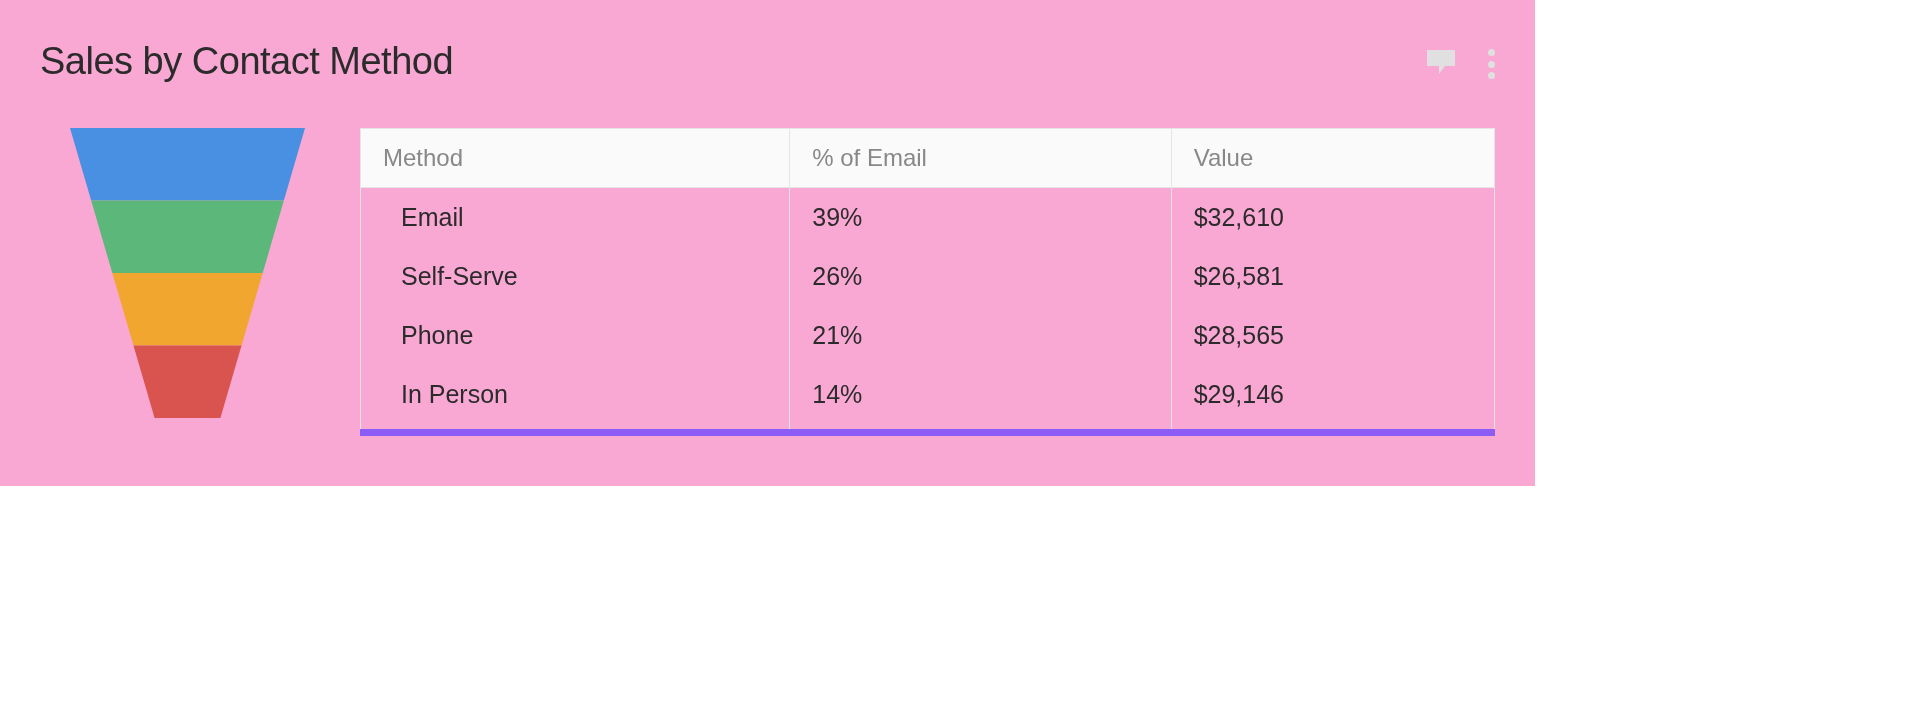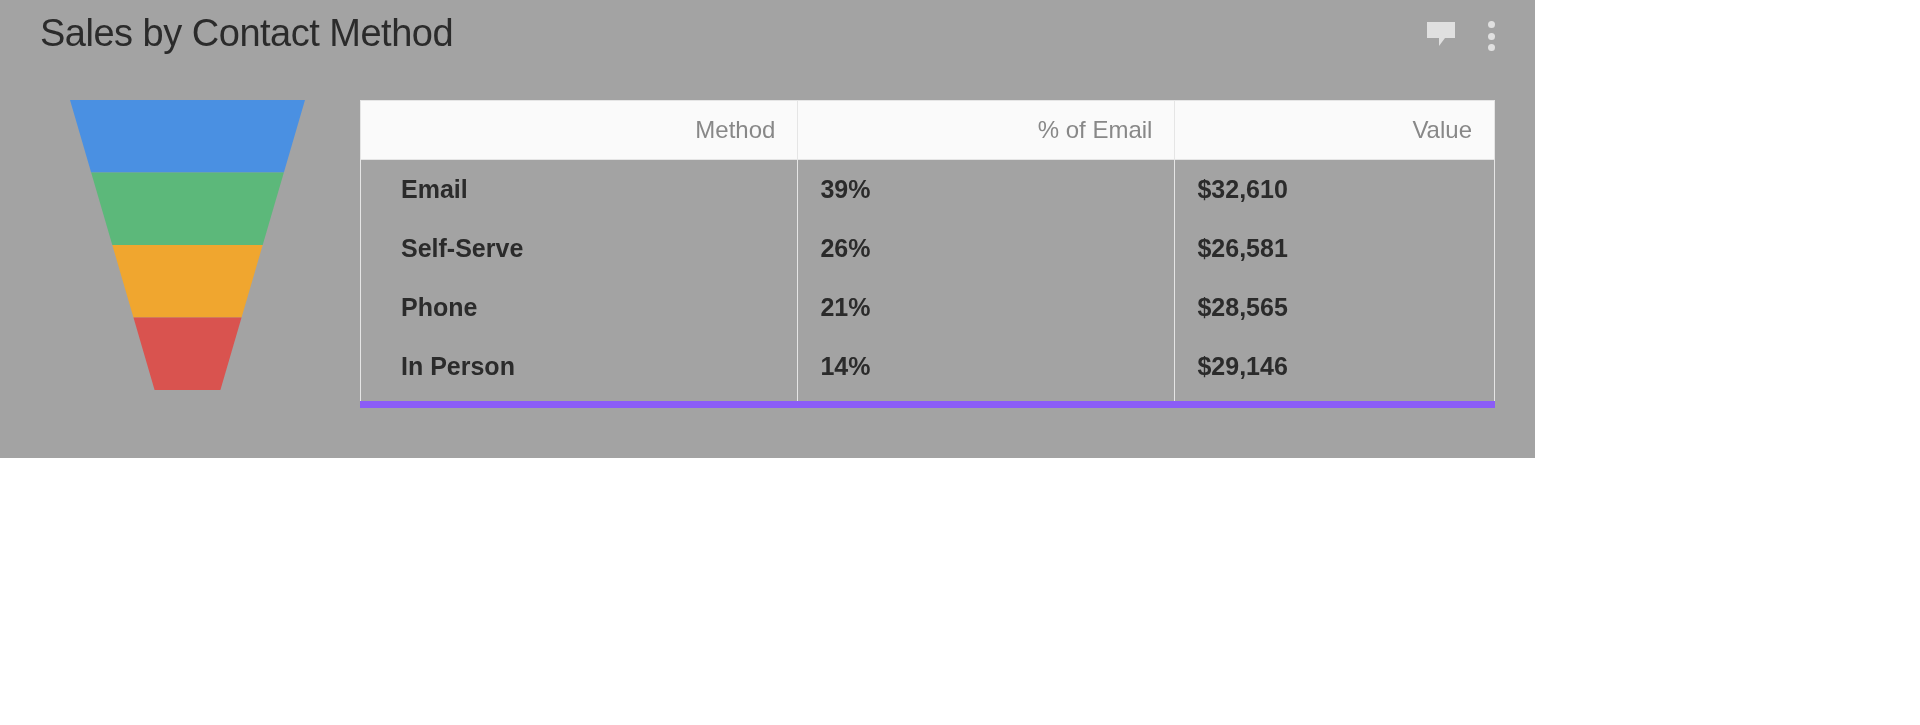--- a/index.html
+++ b/index.html
@@ -7,22 +7,22 @@
       padding: 0;
       box-sizing: border-box;
     }
     body {
       font-family: 'Segoe UI', Tahoma, Geneva, sans-serif;
       background: #ffffff;
       padding: 0;
     }
     .widget {
       width: 1535px;
-      background: #a3a3a3;
-      padding: 12px 40px 50px 40px;
+      background: #f9a8d4;
+      padding: 40px 40px 50px 40px;
       position: relative;
     }
     .widget-header {
       display: flex;
       justify-content: space-between;
       align-items: flex-start;
       margin-bottom: 45px;
     }
     .widget-title {
       font-size: 38px;
@@ -65,30 +65,30 @@
       height: 290px;
       flex-shrink: 0;
       margin-left: 30px;
     }
     .data-table {
       flex: 1;
       border-collapse: collapse;
       width: 100%;
     }
     .data-table th {
-      text-align: right;
+      text-align: left;
       font-weight: 400;
       color: #888888;
       font-size: 24px;
       padding: 15px 22px;
       background: #fafafa;
       border: 1px solid #e5e5e5;
     }
     .data-table td {
-      font-weight: 700;
+      font-weight: 400;
       color: #2b2b2b;
       font-size: 25px;
       padding: 15px 22px;
       border-left: 1px solid #e5e5e5;
       border-right: 1px solid #e5e5e5;
       border-bottom: none;
     }
     .data-table tbody tr:last-child td {
       border-bottom: 7px solid #8b5cf6;
       padding-bottom: 20px;

